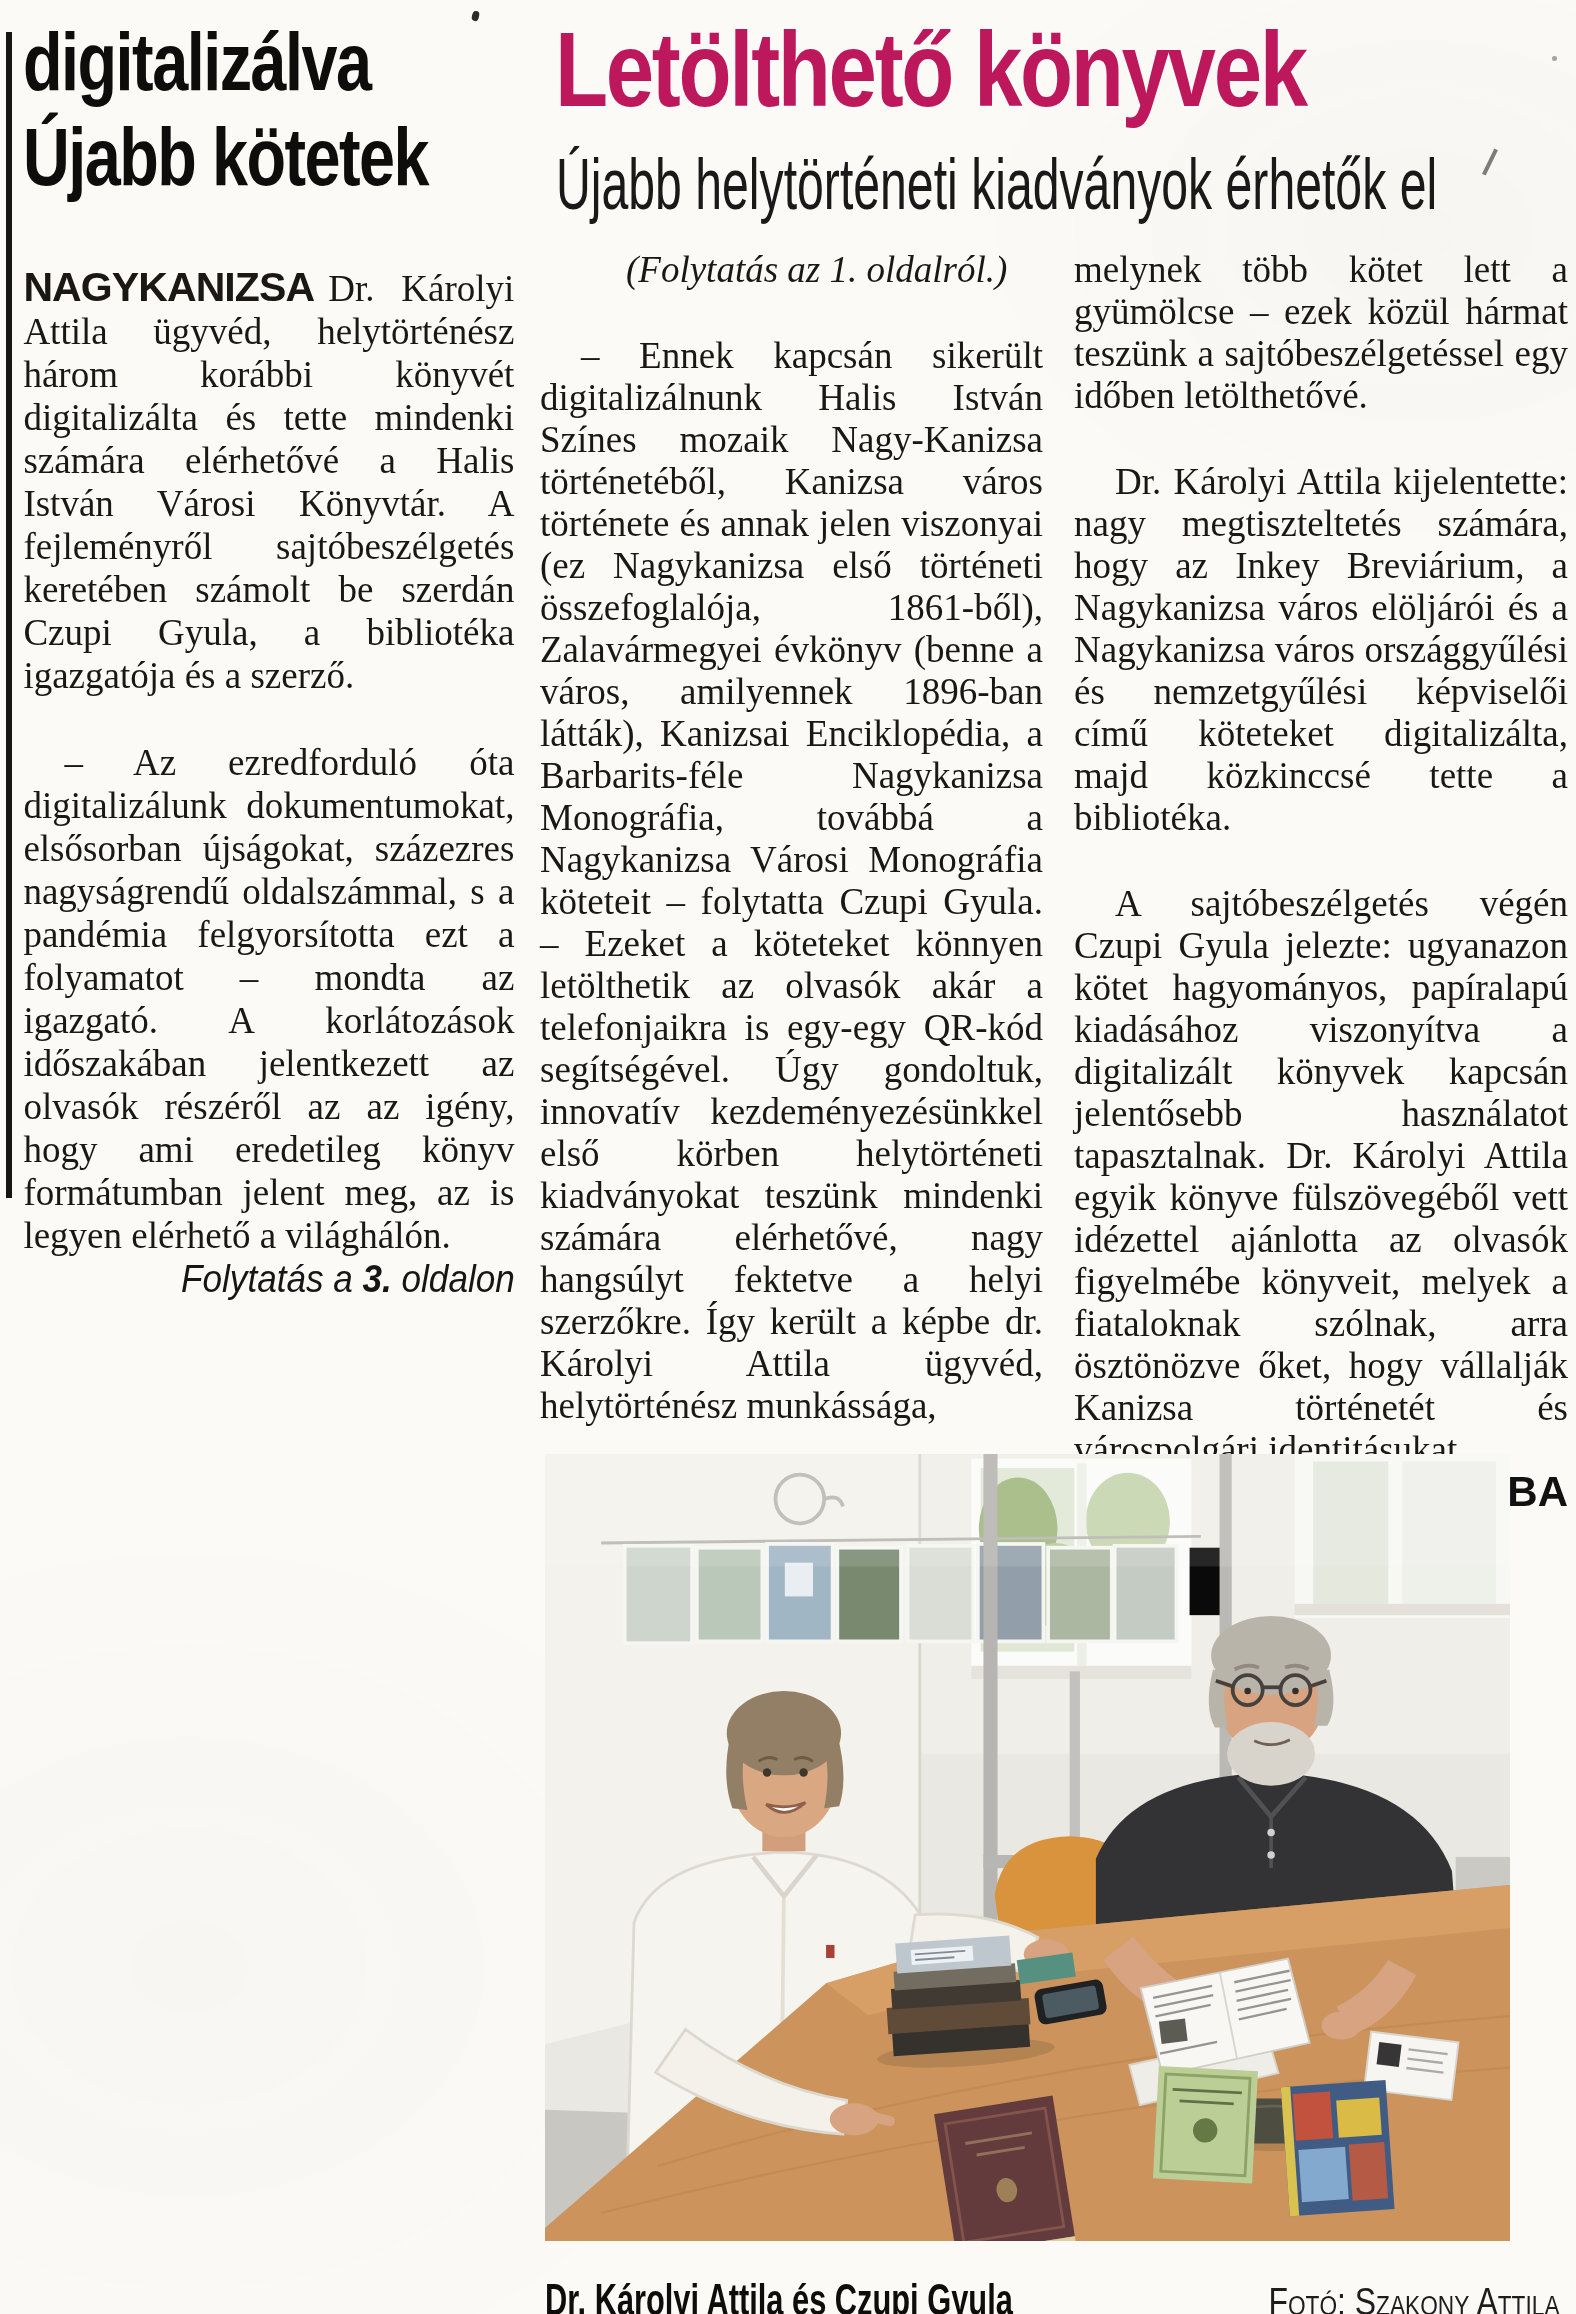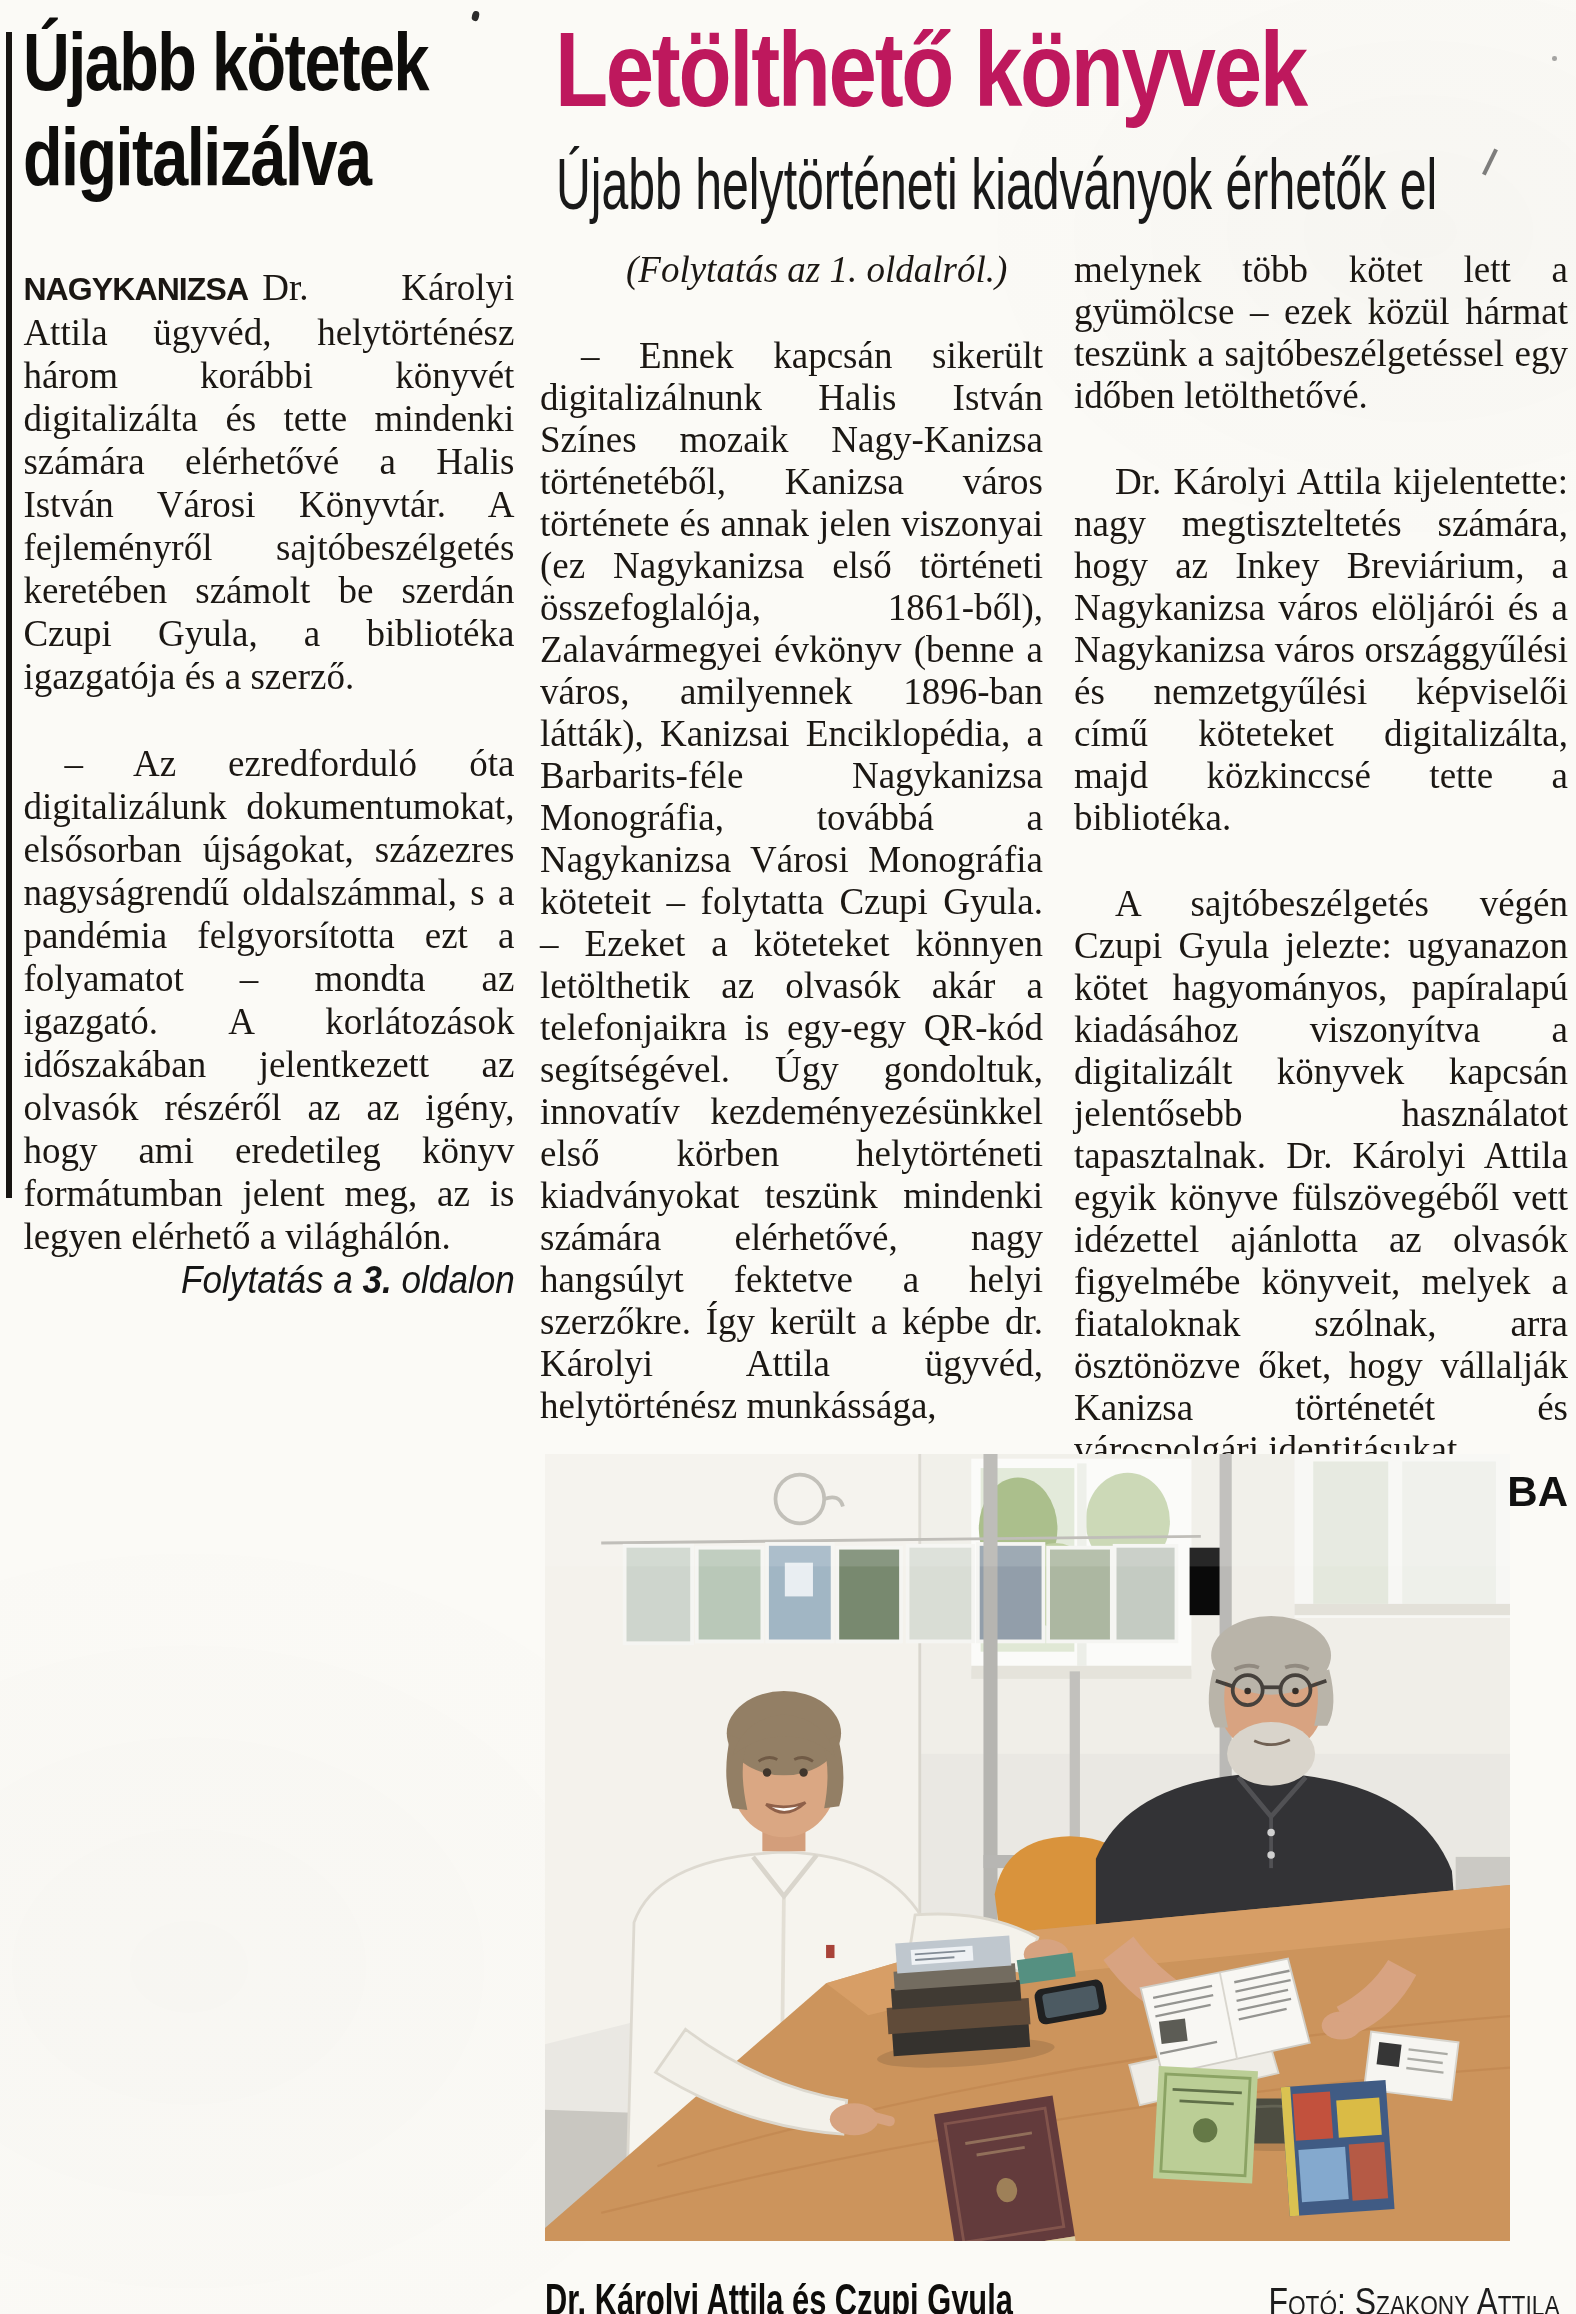--- a/index.html
+++ b/index.html
@@ -34,21 +34,21 @@
   #subhead .cond { display:inline-block; transform:scaleX(0.66); transform-origin:left top; }
 
   
   .col { position:absolute; text-align:justify; font-size:37px; color:#1b1713; }
   #col-left { left:23.4px;  top:266px; width:491px; line-height:43px; }
   #col-a    { left:540px; top:249px; width:503px; line-height:42px; }
   #col-b    { left:1074px;top:249px; width:494px; line-height:42px; }
   .col p { margin:0; }
   .col p.indent { text-indent:41px;margin-top:44px; }
   .cont-from { font-style:italic; text-indent:86px; text-align:left; }
-  .lead-in { font-family:"Liberation Sans",sans-serif; font-weight:bold; font-size:32px;
+  .lead-in { font-family:"Liberation Sans",sans-serif; font-weight:bold; font-size:41px;
              letter-spacing:-0.9px; padding-right:14px; }
   .continuation { text-align:right; font-family:"Liberation Sans",sans-serif; font-size:39px; margin-top:3.7px; color:#161616;font-style:italic; }
   .continuation .cond-right { display:inline-block; transform:scaleX(0.9); transform-origin:right center; }
   .continuation .pg { font-weight:bold; }
   .byline { text-align:right; font-family:"Liberation Sans",sans-serif; font-weight:bold; font-size:42px; margin-top:3.7px; color:#111; }
 
   
   #photo { left:545px; top:1454px; width:965px; height:787px; }
   #photo svg { display:block; width:100%; height:100%; }
 
@@ -60,22 +60,22 @@
 </style>
 </head>
 <body>
 
 <div class="abs" id="left-rule"></div>
 <div class="abs speck1"></div>
 <div class="abs speck2"></div>
 <div class="abs speck3"></div>
 
 <div class="abs hl-left">
+  <div><span class="cond">digitalizálva</span></div>
   <div><span class="cond">Újabb kötetek</span></div>
-  <div><span class="cond">digitalizálva</span></div>
 </div>
 
 <div class="abs" id="main-headline">
   <span class="cond">Letölthető könyvek</span>
 </div>
 <div class="abs" id="subhead">
   <span class="cond">Újabb helytörténeti kiadványok érhetők el</span>
 </div>
 
 <div class="col" id="col-left">

